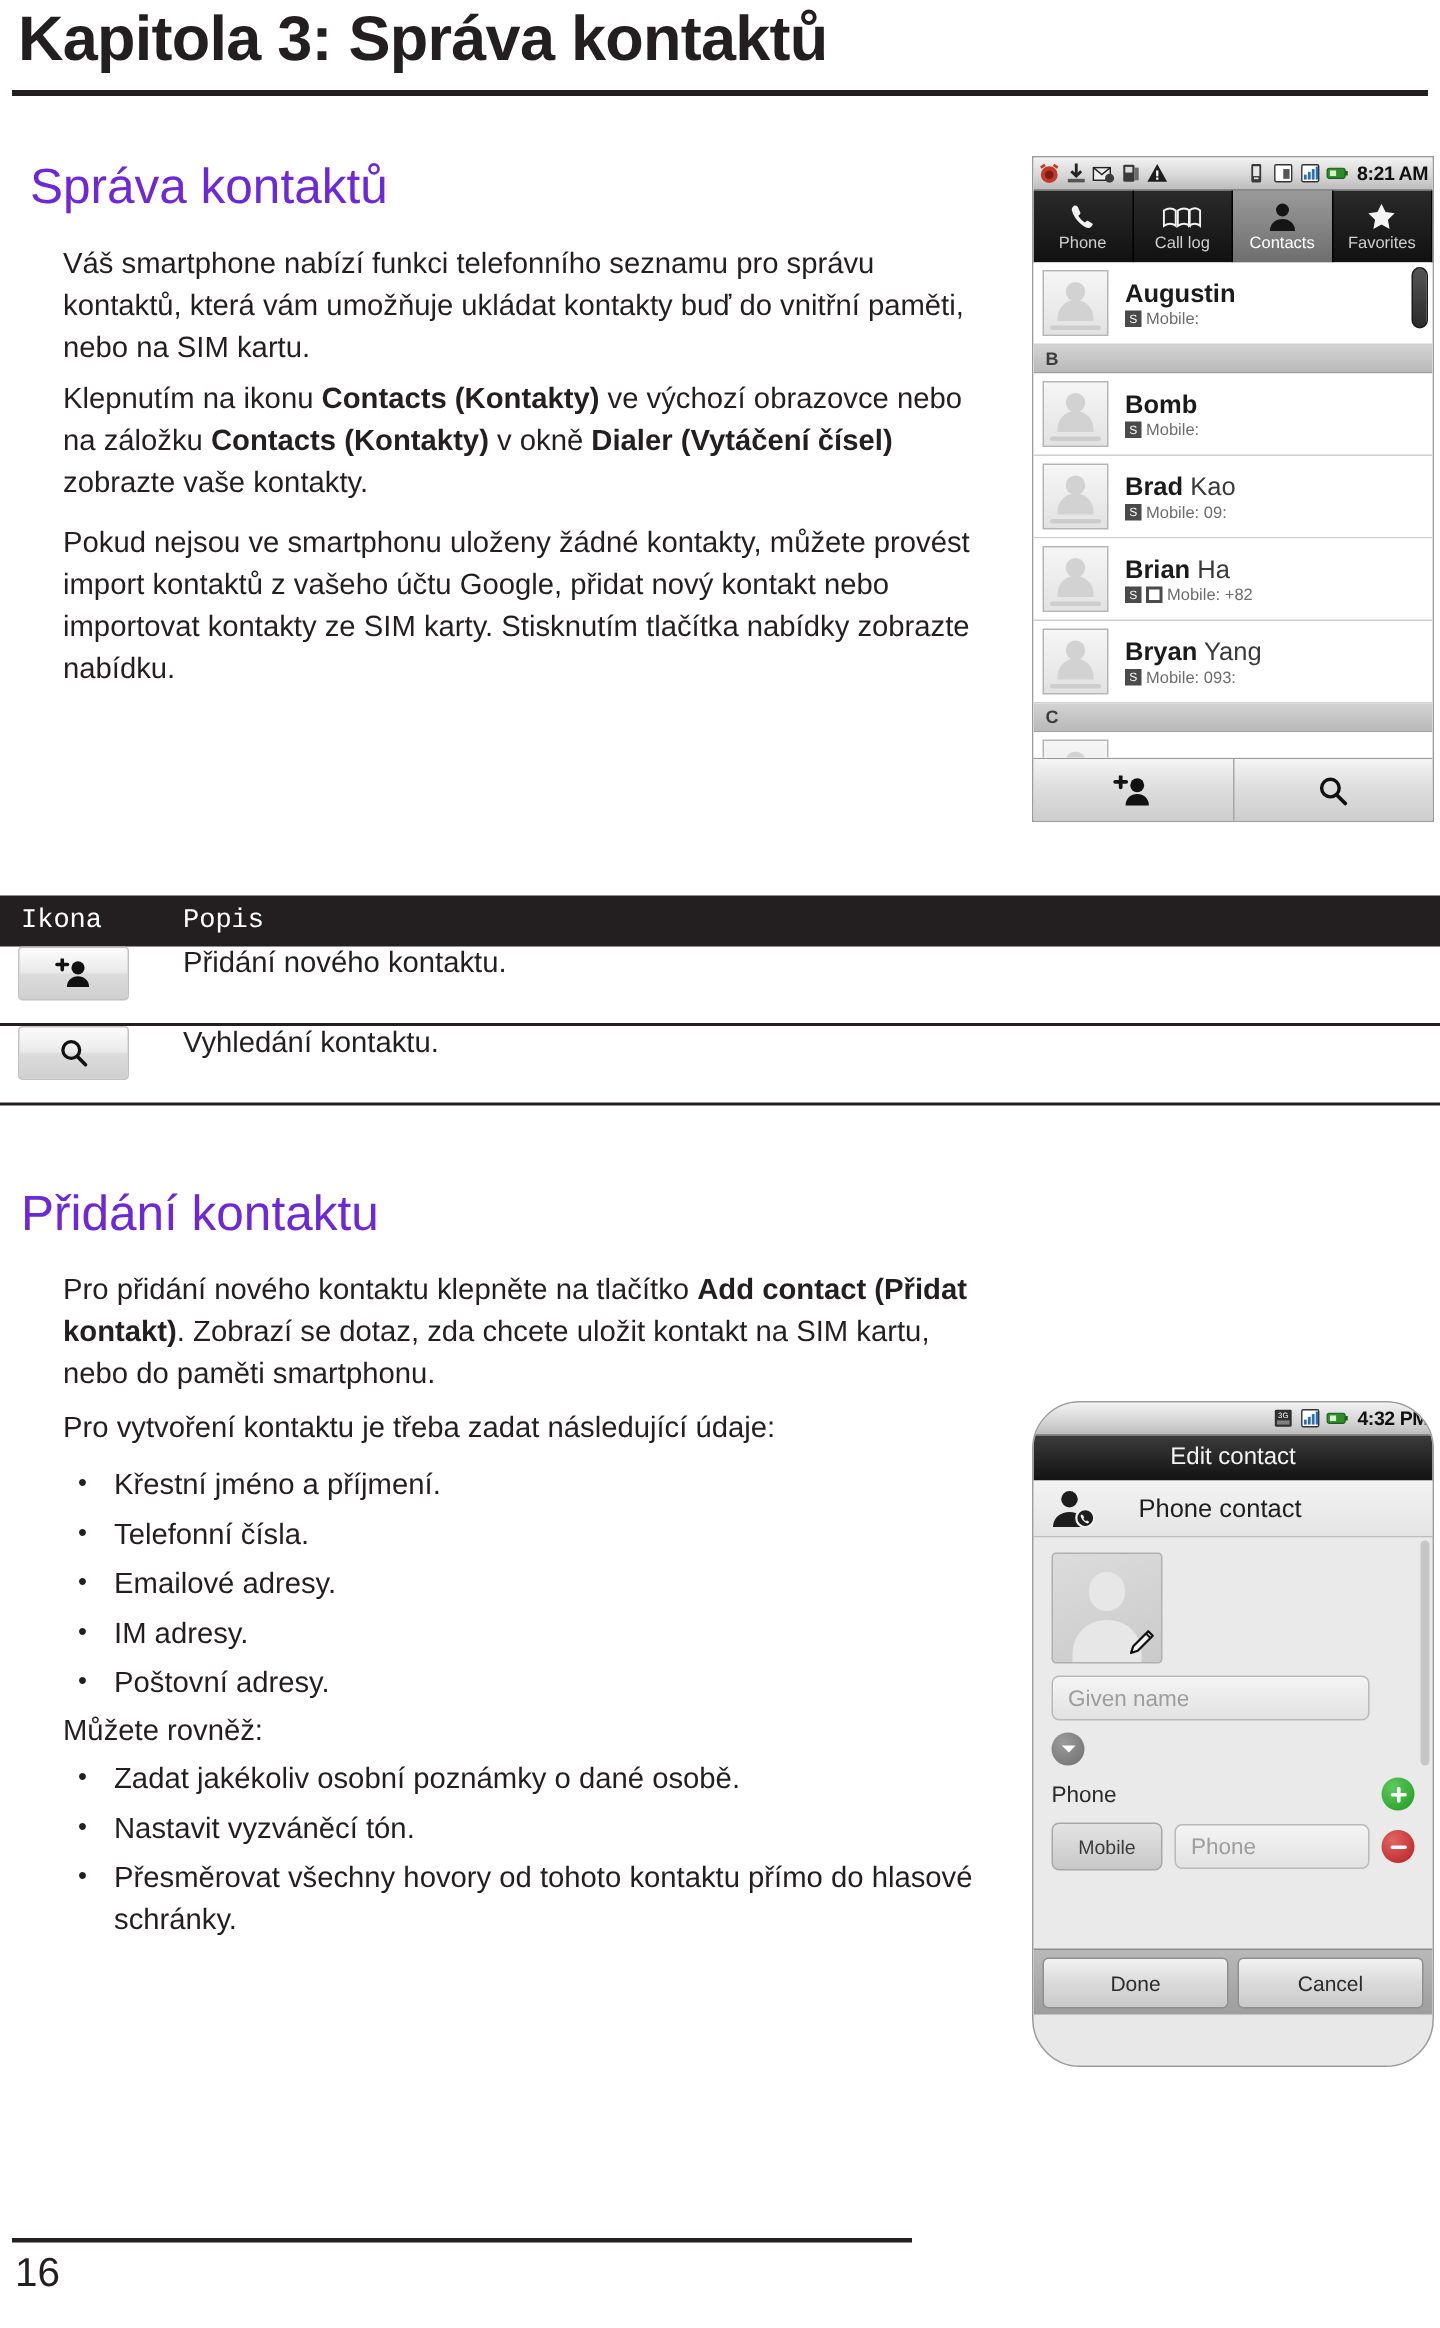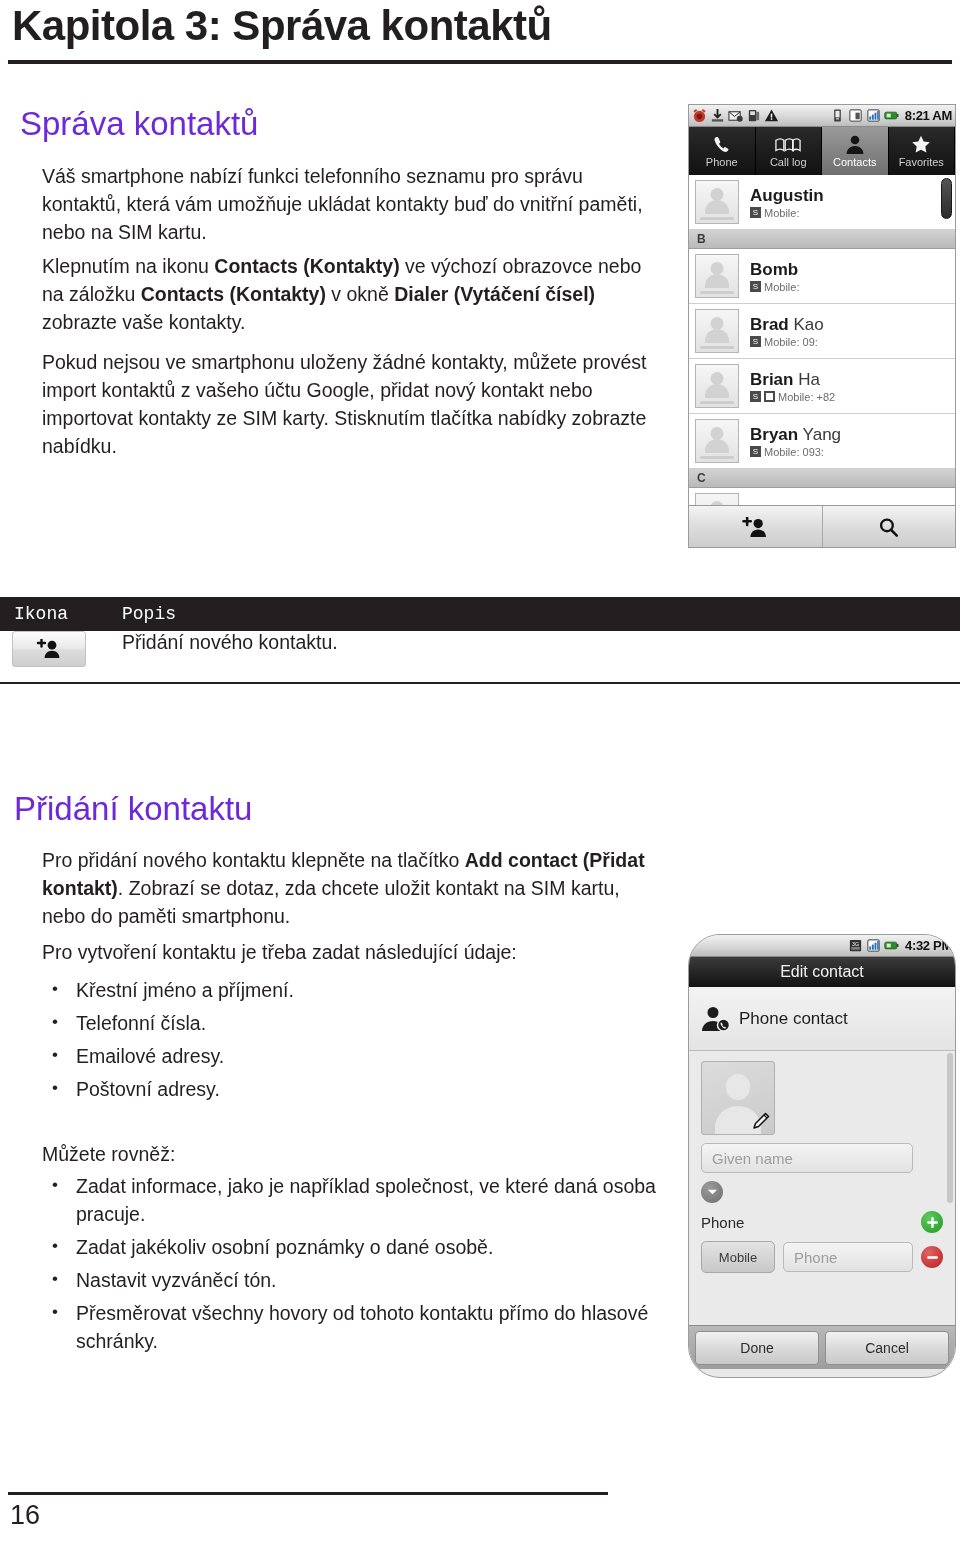--- a/index.html
+++ b/index.html
@@ -357,28 +357,28 @@
   .edit-titlebar {
     height: 30px;
     background: linear-gradient(180deg, #3b3b3b 0%, #121212 100%);
     color: #f2f2f2;
     font-size: 16px;
     display: flex;
     align-items: center;
     justify-content: center;
   }
   .acct-row {
-    height: 64px;
+    height: 38px;
     background: linear-gradient(180deg, #f3f3f3 0%, #e4e4e4 100%);
     border-bottom: 1px solid #bcbcbc;
     display: flex;
     align-items: center;
     padding-left: 12px;
     box-sizing: border-box;
-    gap: 8px;
+    gap: 28px;
   }
   .acct-label { font-size: 17px; color: #1d1d1d; }
 
   .edit-body {
     position: relative;
     background: #eaeaea;
     height: 318px;
     padding: 10px 12px 0 12px;
     box-sizing: border-box;
   }
@@ -534,41 +534,52 @@
         <svg width="26" height="20" viewBox="0 0 26 20" aria-hidden="true">
           <path d="M2 4h7M5.5 0.5v7" stroke="#111" stroke-width="2.4" stroke-linecap="round"></path>
           <circle cx="16" cy="6.2" r="4.4" fill="#111"></circle>
           <path d="M8.6 19c0-4.4 3.3-7.2 7.4-7.2s7.4 2.8 7.4 7.2z" fill="#111"></path>
         </svg>
       </div>
     </div>
     <div class="cell-desc">Přidání nového kontaktu.</div>
   </div>
 
+  <div class="table-row">
+    <div class="cell-icon">
+      <div class="btn-chip">
+        <svg width="22" height="22" viewBox="0 0 22 22" aria-hidden="true">
+          <circle cx="9.5" cy="9" r="5.6" fill="none" stroke="#111" stroke-width="2.2"></circle>
+          <path d="M13.6 13.4L19 18.8" stroke="#111" stroke-width="2.4" stroke-linecap="round"></path>
+        </svg>
+      </div>
+    </div>
+    <div class="cell-desc">Vyhledání kontaktu.</div>
+  </div>
 </div>
 
 <div class="section-heading" id="sec-pridani">Přidání kontaktu</div>
 
 <div class="para" id="p4">
   <span>Pro přidání nového kontaktu klepněte na tlačítko </span><b>Add contact (Přidat kontakt)</b><span>. Zobrazí se dotaz, zda chcete uložit kontakt na SIM kartu, nebo do paměti smartphonu.</span>
 </div>
 
 <div class="para" id="p5">Pro vytvoření kontaktu je třeba zadat následující údaje:</div>
 
 <ul class="bullets" id="list1">
   <li>Křestní jméno a příjmení.</li>
   <li>Telefonní čísla.</li>
   <li>Emailové adresy.</li>
+  <li>IM adresy.</li>
   <li>Poštovní adresy.</li>
 </ul>
 
 <div class="para" id="p6">Můžete rovněž:</div>
 
 <ul class="bullets" id="list2">
-  <li>Zadat informace, jako je například společnost, ve které daná osoba pracuje.</li>
   <li>Zadat jakékoliv osobní poznámky o dané osobě.</li>
   <li>Nastavit vyzváněcí tón.</li>
   <li>Přesměrovat všechny hovory od tohoto kontaktu přímo do hlasové schránky.</li>
 </ul>
 
 <div class="phone" id="phone-contacts">
 
   <div class="statusbar">
     <div class="sb-left">
       <svg class="sb-icon" viewBox="0 0 16 16">

